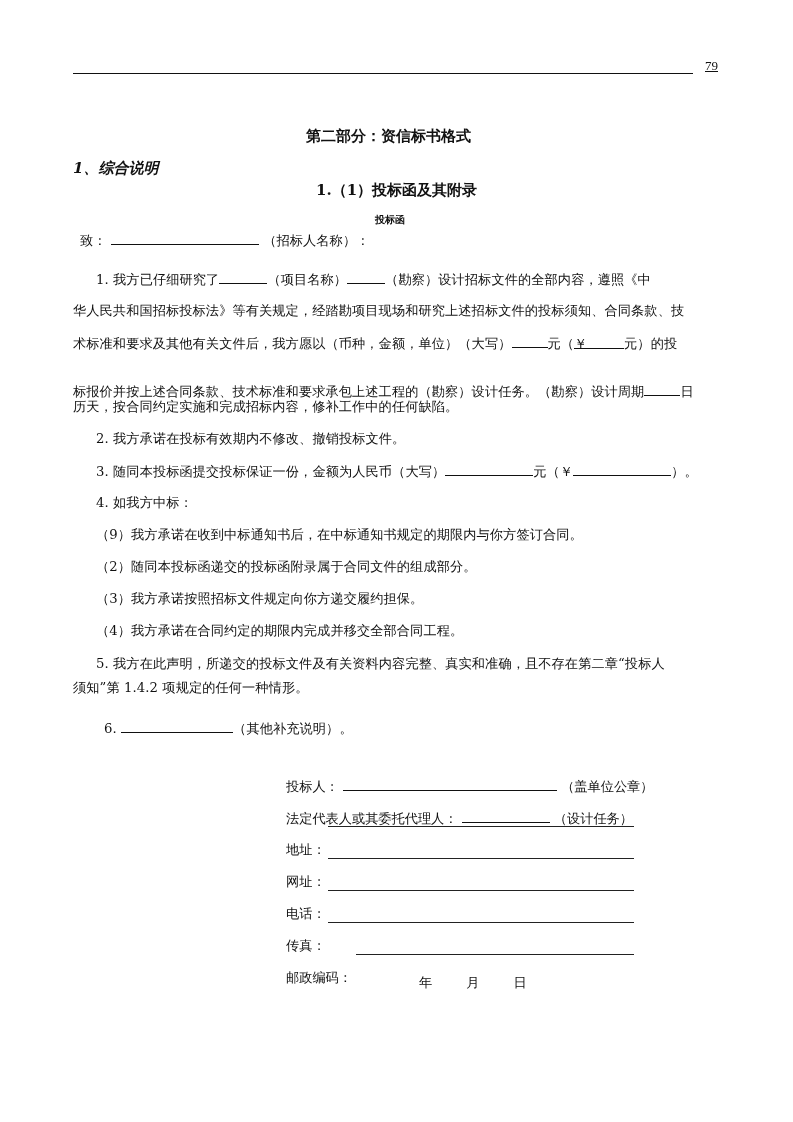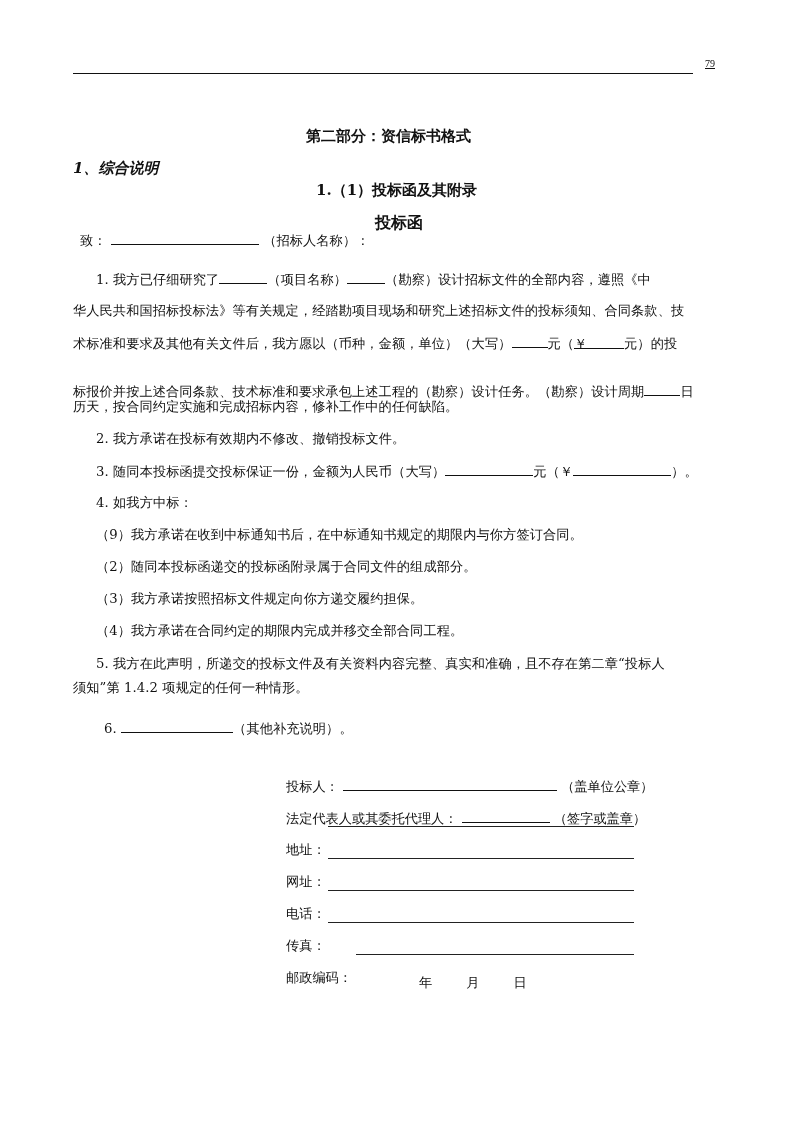--- a/index.html
+++ b/index.html
@@ -3,40 +3,40 @@
 <meta charset="utf-8">
 <style>
   html, body { margin: 0; padding: 0; background: #ffffff; }
   body {
     width: 793px; height: 1122px; position: relative; overflow: hidden;
     font-family: "DejaVu Serif", "Liberation Serif", serif;
     color: #111111;
   }
   .abs { position: absolute; white-space: nowrap; }
   .header-rule { position: absolute; left: 73px; top: 73px; width: 620px; height: 0; border-top: 1.6px solid #111; }
-  .page-num { position: absolute; left: 705px; top: 58px; font-size: 10px; text-decoration: underline; font-family: "Liberation Serif", serif; text-align: right; }
+  .page-num { position: absolute; left: 705px; top: 58px; font-size: 13px; text-decoration: underline; font-family: "Liberation Serif", serif; text-align: right; }
   .bold { font-weight: bold; }
   .title { font-size: 15px; font-weight: bold; }
   .body-text { font-size: 13.2px; letter-spacing: 0.1px; }
   .blank { display: inline-block; border-bottom: 1.2px solid #111; height: 13px; vertical-align: baseline; }
   .line { position: absolute; border-top: 1.2px solid #222; height: 0; }
   .sig-row { position: absolute; font-size: 13.2px; white-space: nowrap; margin-top: 27px; }
   .date { position: absolute; font-size: 13.2px; white-space: nowrap; }
   .date span { display: inline-block; margin-right: 34px; }
 </style>
 </head>
 <body>
 
 <div class="header-rule"></div>
 <div class="page-num">79</div>
 
 <div class="abs title" style="left:306px; top:127px;">第二部分：资信标书格式</div>
 <div class="abs title" style="left:73px; top:159px;font-style:italic;">1、综合说明</div>
 <div class="abs title" style="left:316px; top:181px;">1.（1）投标函及其附录</div>
-<div class="abs bold" style="left:375px; top:213px; font-size:16px;">投标函</div>
+<div class="abs bold" style="left:375px; top:213px; font-size:10px;">投标函</div>
 
 <div class="abs body-text" style="left:80px; top:231px;">
   <span>致：</span>
   <span class="blank" style="width:148px;"></span>
   <span>（招标人名称）：</span>
 </div>
 
 <div class="abs body-text" style="left:96px; top:270px;">
   <span>1. 我方已仔细研究了</span><span class="blank" style="width:48px;"></span><span>（项目名称）</span><span class="blank" style="width:38px;"></span><span>（勘察）设计招标文件的全部内容，遵照《中</span>
 </div>
@@ -70,21 +70,21 @@
 </div>
 
 <div class="sig-row" style="left:286px; top:750px;">
   <span>投标人：</span>
   <span class="blank" style="width:214px;"></span>
   <span>（盖单位公章）</span>
 </div>
 <div class="sig-row" style="left:286px; top:782px;">
   <span>法定代表人或其委托代理人：</span>
   <span class="blank" style="width:88px;"></span>
-  <span>（签字或盖章）</span>
+  <span>（设计任务）</span>
 </div>
 
 <div class="sig-row" style="left:286px; top:814px;">地址：</div>
 <div class="line" style="left:328px; top:826px; width:306px;"></div>
 
 <div class="sig-row" style="left:286px; top:846px;">网址：</div>
 <div class="line" style="left:328px; top:858px; width:306px;"></div>
 
 <div class="sig-row" style="left:286px; top:878px;">电话：</div>
 <div class="line" style="left:328px; top:890px; width:306px;"></div>

